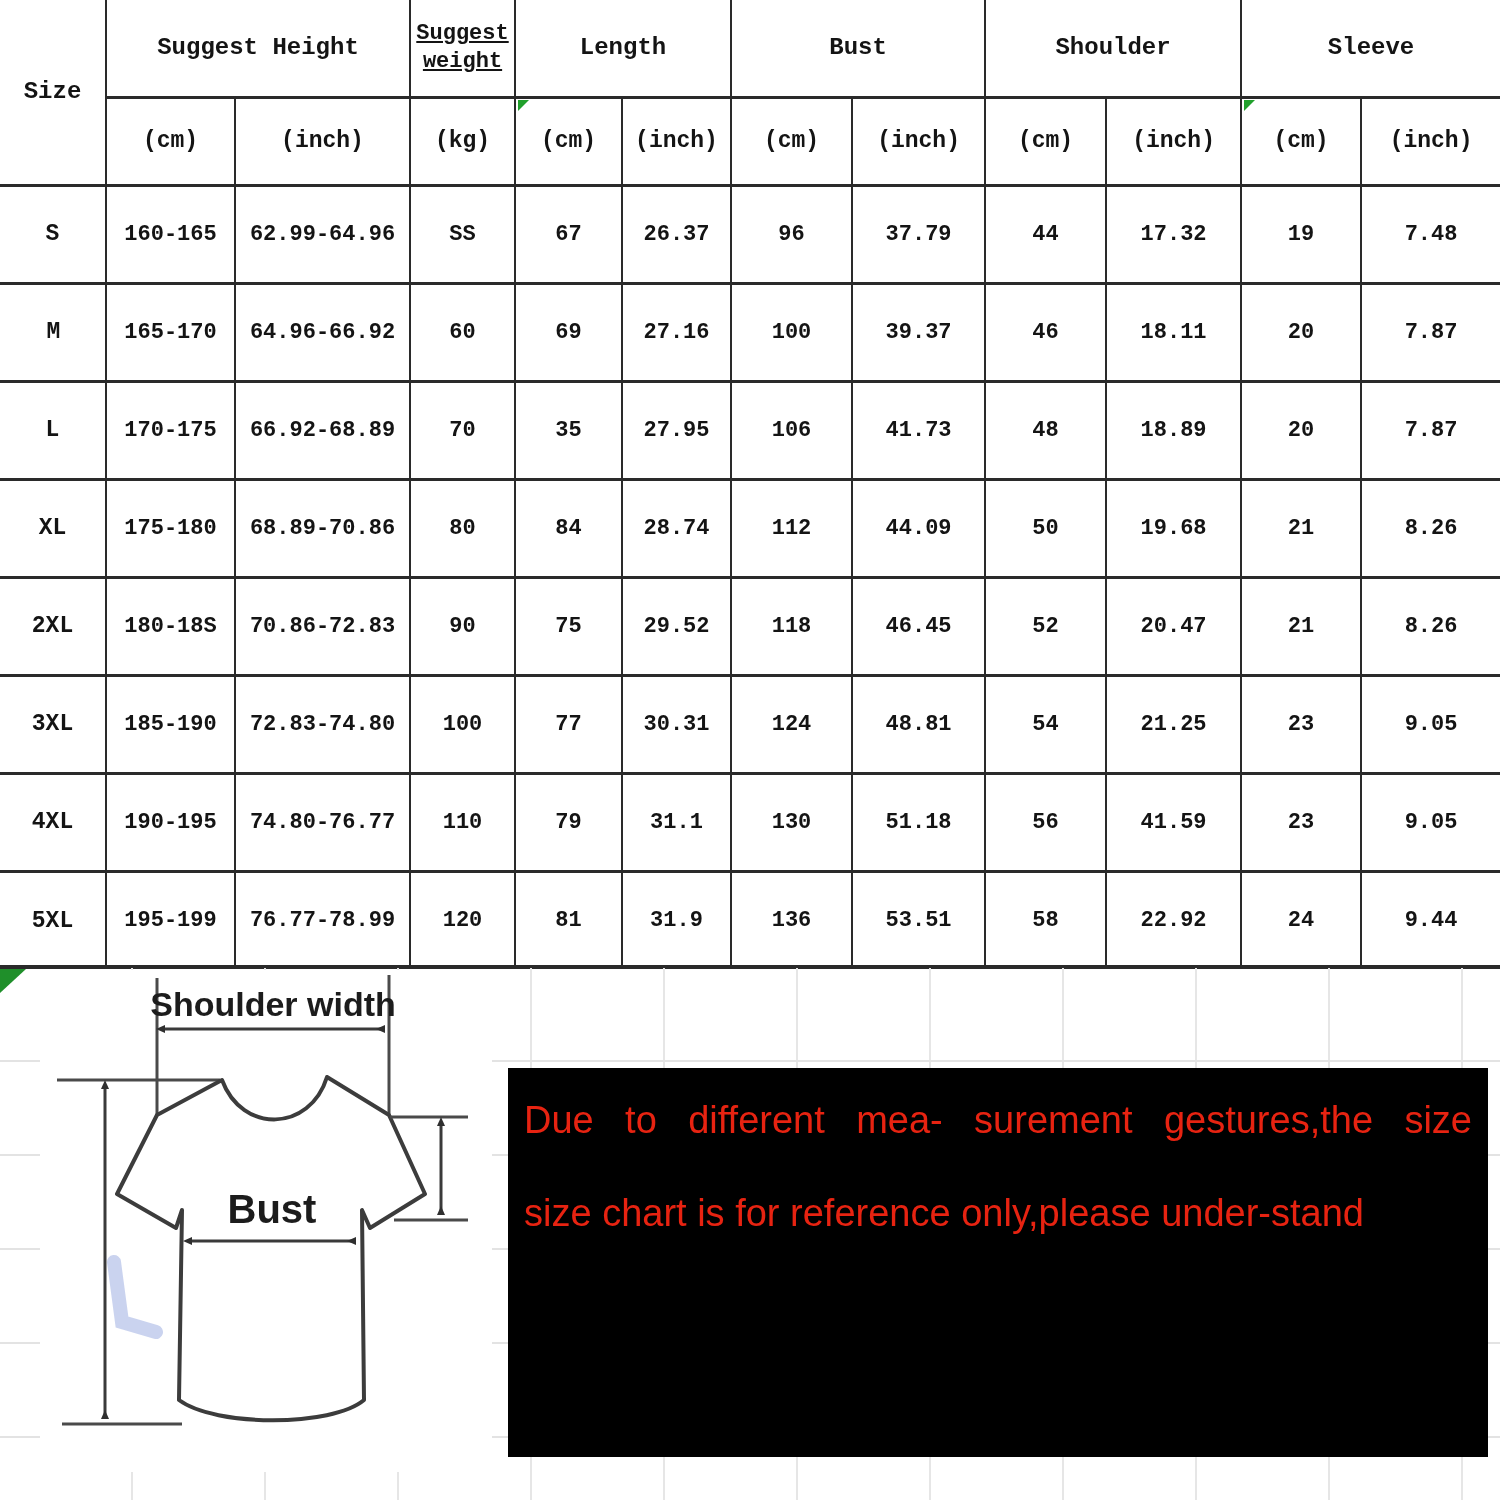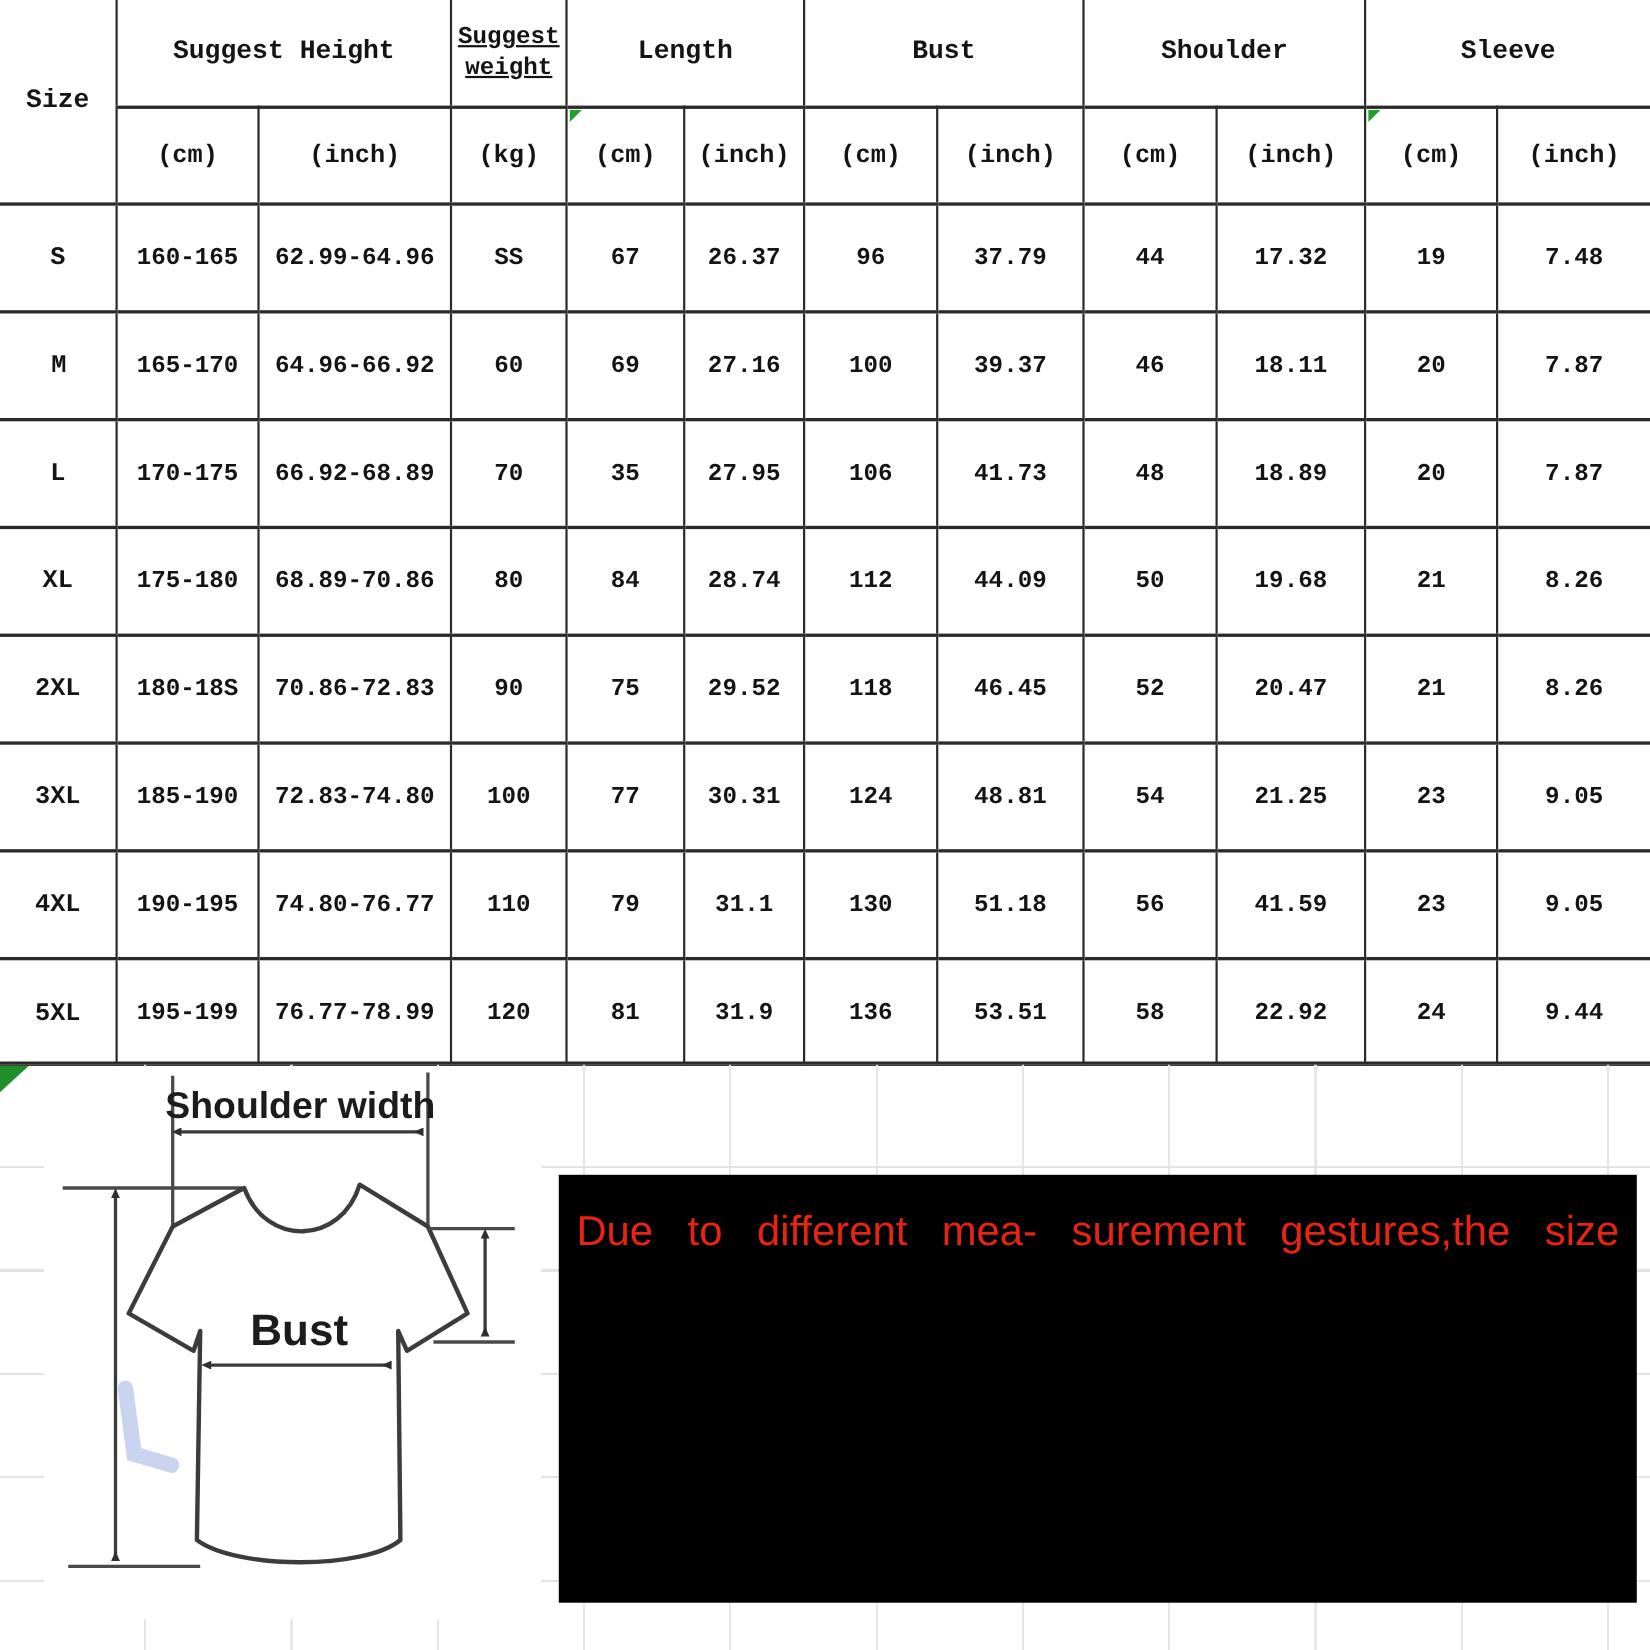--- a/index.html
+++ b/index.html
@@ -270,13 +270,14 @@
     <line x1="358" y1="147" x2="436" y2="147" stroke="#4a4a4a" stroke-width="3"></line>
     <line x1="409" y1="154" x2="409" y2="243" stroke="#3a3a3a" stroke-width="3" marker-start="url(#ah)" marker-end="url(#ah2)"></line>
     <line x1="362" y1="250" x2="436" y2="250" stroke="#4a4a4a" stroke-width="3"></line>
 
     <path d="M82,292 L90,352 L124,362" fill="none" stroke="#b8c4ea" stroke-width="14" stroke-linecap="round" opacity="0.75"></path>
   </svg>
 </div>
 
 <div id="note-box">
   <div class="note-line jl">Due to different mea- surement gestures,the size</div>
+  <div class="note-line ll">size chart is for reference only,please under-stand</div>
 </div>
 
 </body></html>

